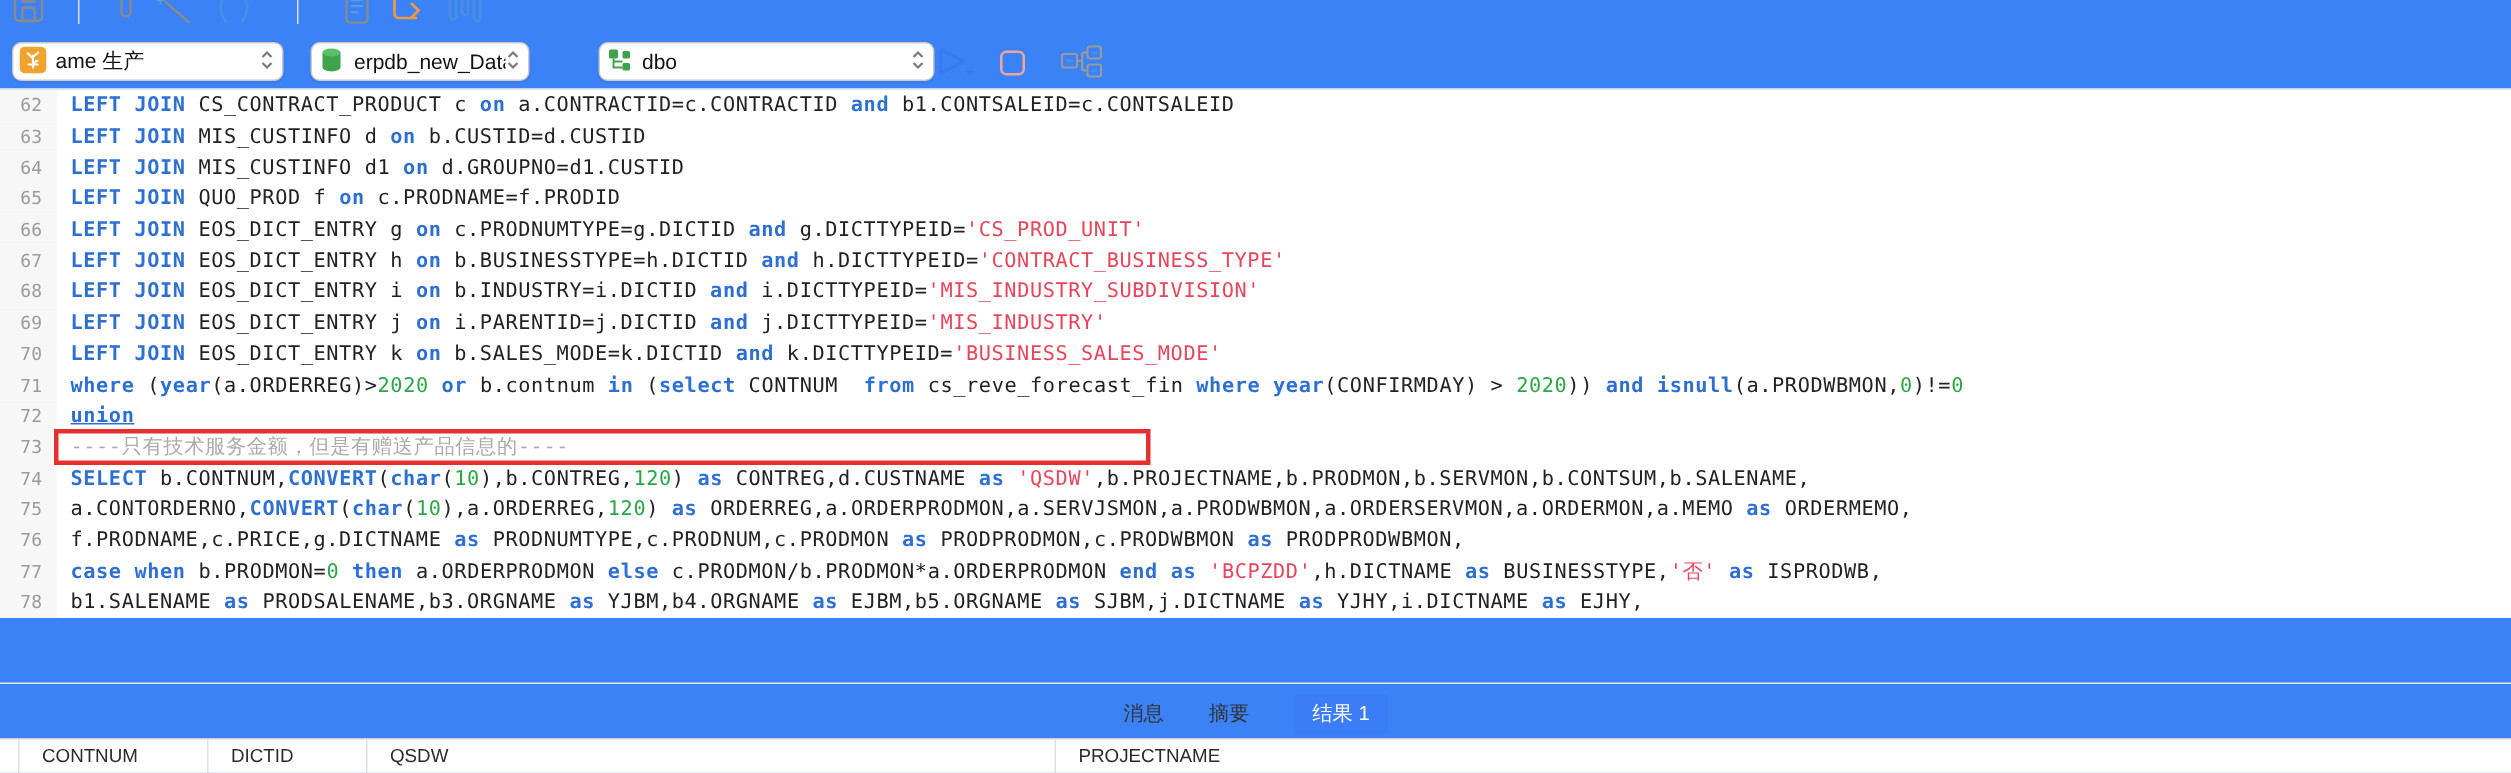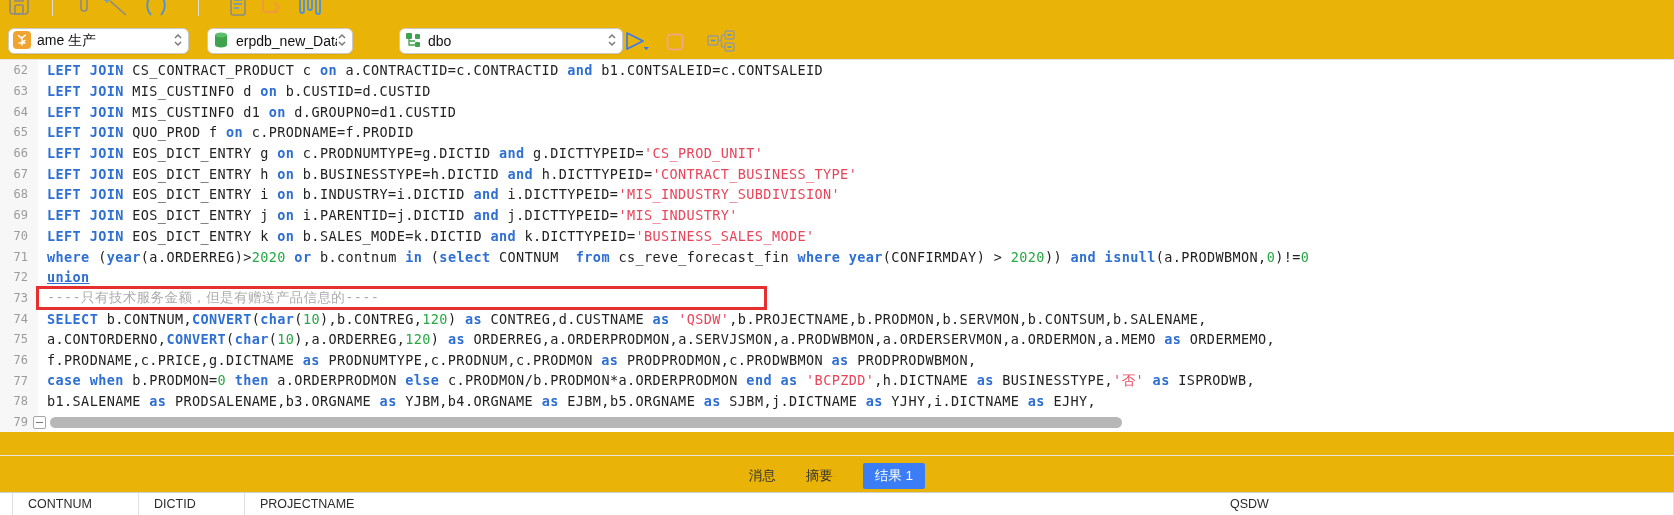--- a/index.html
+++ b/index.html
@@ -1,18 +1,18 @@
 <!DOCTYPE html>
 <html><head>
 <meta charset="utf-8">
 <style>
   * { margin:0; padding:0; box-sizing:border-box; }
   html,body { width:1674px; height:515px; background:#fff; overflow:hidden;
               font-family:"Liberation Sans", sans-serif; }
-  .app { position:relative; width:1674px; height:515px; background:#eab308; }
+  .app { position:relative; width:1674px; height:515px; background:#3b82f6; }
 
   
   .icon-strip { position:absolute; top:0; left:0; width:100%; height:20px; overflow:hidden; }
   .tb-icon { position:absolute; top:-7px; width:24px; height:24px; }
   .tb-sep { position:absolute; top:0; width:1px; height:16px; background:#ddd; }
 
   
   .select { position:absolute; top:28px; height:26px; background:#fff;
             border:1px solid #c9c9c9; border-radius:6px; box-shadow:0 1px 1px rgba(0,0,0,.05);
             display:flex; align-items:center; padding:0 5px 0 4px; font-size:14px; color:#111; }
@@ -176,34 +176,33 @@
         <div class="code-line"><span class="line-num">69</span><span class="code-text"><span class="k">LEFT JOIN</span><span> EOS_DICT_ENTRY j </span><span class="k">on</span><span> i.PARENTID=j.DICTID </span><span class="k">and</span><span> j.DICTTYPEID=</span><span class="s">'MIS_INDUSTRY'</span></span></div>
         <div class="code-line"><span class="line-num">70</span><span class="code-text"><span class="k">LEFT JOIN</span><span> EOS_DICT_ENTRY k </span><span class="k">on</span><span> b.SALES_MODE=k.DICTID </span><span class="k">and</span><span> k.DICTTYPEID=</span><span class="s">'BUSINESS_SALES_MODE'</span></span></div>
         <div class="code-line"><span class="line-num">71</span><span class="code-text"><span class="k">where</span><span> (</span><span class="k">year</span><span>(a.ORDERREG)&gt;</span><span class="n">2020</span><span> </span><span class="k">or</span><span> b.contnum </span><span class="k">in</span><span> (</span><span class="k">select</span><span> CONTNUM  </span><span class="k">from</span><span> cs_reve_forecast_fin </span><span class="k">where</span><span> </span><span class="k">year</span><span>(CONFIRMDAY) &gt; </span><span class="n">2020</span><span>)) </span><span class="k">and</span><span> </span><span class="k">isnull</span><span>(a.PRODWBMON,</span><span class="n">0</span><span>)!=</span><span class="n">0</span></span></div>
         <div class="code-line"><span class="line-num">72</span><span class="code-text"><span class="ku">union</span></span></div>
         <div class="code-line"><span class="line-num">73</span><span class="code-text"><span class="c">----只有技术服务金额，但是有赠送产品信息的----</span></span></div>
         <div class="code-line"><span class="line-num">74</span><span class="code-text"><span class="k">SELECT</span><span> b.CONTNUM,</span><span class="k">CONVERT</span><span>(</span><span class="k">char</span><span>(</span><span class="n">10</span><span>),b.CONTREG,</span><span class="n">120</span><span>) </span><span class="k">as</span><span> CONTREG,d.CUSTNAME </span><span class="k">as</span><span> </span><span class="s">'QSDW'</span><span>,b.PROJECTNAME,b.PRODMON,b.SERVMON,b.CONTSUM,b.SALENAME,</span></span></div>
         <div class="code-line"><span class="line-num">75</span><span class="code-text"><span>a.CONTORDERNO,</span><span class="k">CONVERT</span><span>(</span><span class="k">char</span><span>(</span><span class="n">10</span><span>),a.ORDERREG,</span><span class="n">120</span><span>) </span><span class="k">as</span><span> ORDERREG,a.ORDERPRODMON,a.SERVJSMON,a.PRODWBMON,a.ORDERSERVMON,a.ORDERMON,a.MEMO </span><span class="k">as</span><span> ORDERMEMO,</span></span></div>
         <div class="code-line"><span class="line-num">76</span><span class="code-text"><span>f.PRODNAME,c.PRICE,g.DICTNAME </span><span class="k">as</span><span> PRODNUMTYPE,c.PRODNUM,c.PRODMON </span><span class="k">as</span><span> PRODPRODMON,c.PRODWBMON </span><span class="k">as</span><span> PRODPRODWBMON,</span></span></div>
         <div class="code-line"><span class="line-num">77</span><span class="code-text"><span class="k">case</span><span> </span><span class="k">when</span><span> b.PRODMON=</span><span class="n">0</span><span> </span><span class="k">then</span><span> a.ORDERPRODMON </span><span class="k">else</span><span> c.PRODMON/b.PRODMON*a.ORDERPRODMON </span><span class="k">end</span><span> </span><span class="k">as</span><span> </span><span class="s">'BCPZDD'</span><span>,h.DICTNAME </span><span class="k">as</span><span> BUSINESSTYPE,</span><span class="s">'否'</span><span> </span><span class="k">as</span><span> ISPRODWB,</span></span></div>
         <div class="code-line"><span class="line-num">78</span><span class="code-text"><span>b1.SALENAME </span><span class="k">as</span><span> PRODSALENAME,b3.ORGNAME </span><span class="k">as</span><span> YJBM,b4.ORGNAME </span><span class="k">as</span><span> EJBM,b5.ORGNAME </span><span class="k">as</span><span> SJBM,j.DICTNAME </span><span class="k">as</span><span> YJHY,i.DICTNAME </span><span class="k">as</span><span> EJHY,</span></span></div>
-        <div class="code-line"><span class="line-num">79</span><span class="fold-box"></span><span class="hscroll"></span><span class="code-text"></span></div>
       </div>
     <div class="annotation"></div>
   </div>
 
   <div class="editor-bottom-line"></div>
 
   <div class="tabs" id="tabs">
       <div class="tab">消息</div>
       <div class="tab">摘要</div>
       <div class="tab active">结果 1</div>
     </div>
 
   <div class="table-header" id="table-header">
     <div class="th-gutter"></div>
   <div class="th-cell" style="width: 126px;">CONTNUM</div>
       <div class="th-cell" style="width: 106px;">DICTID</div>
+      <div class="th-cell" style="width: 459px;">QSDW</div>
       <div class="th-cell last">PROJECTNAME</div>
-      <div class="th-cell" style="width: 459px;">QSDW</div>
     </div>
 
 </div>
 
 </body></html>

